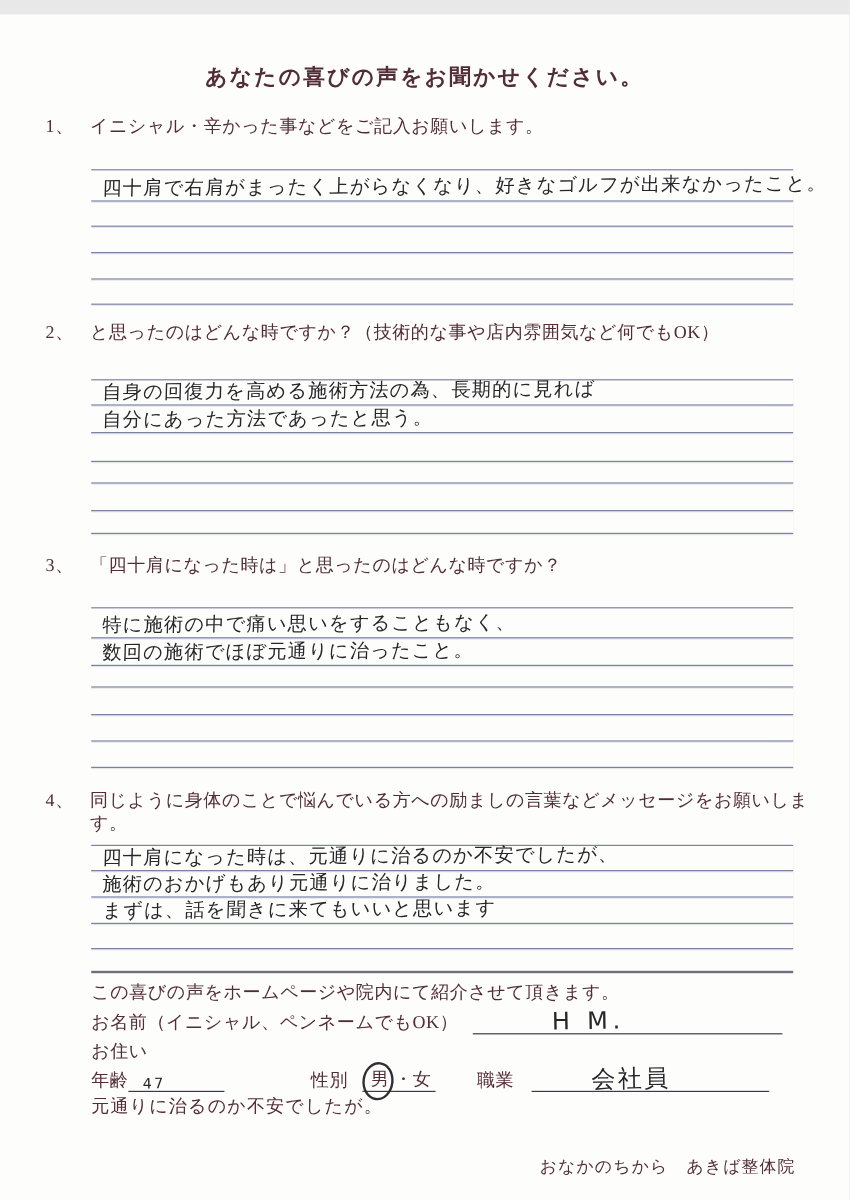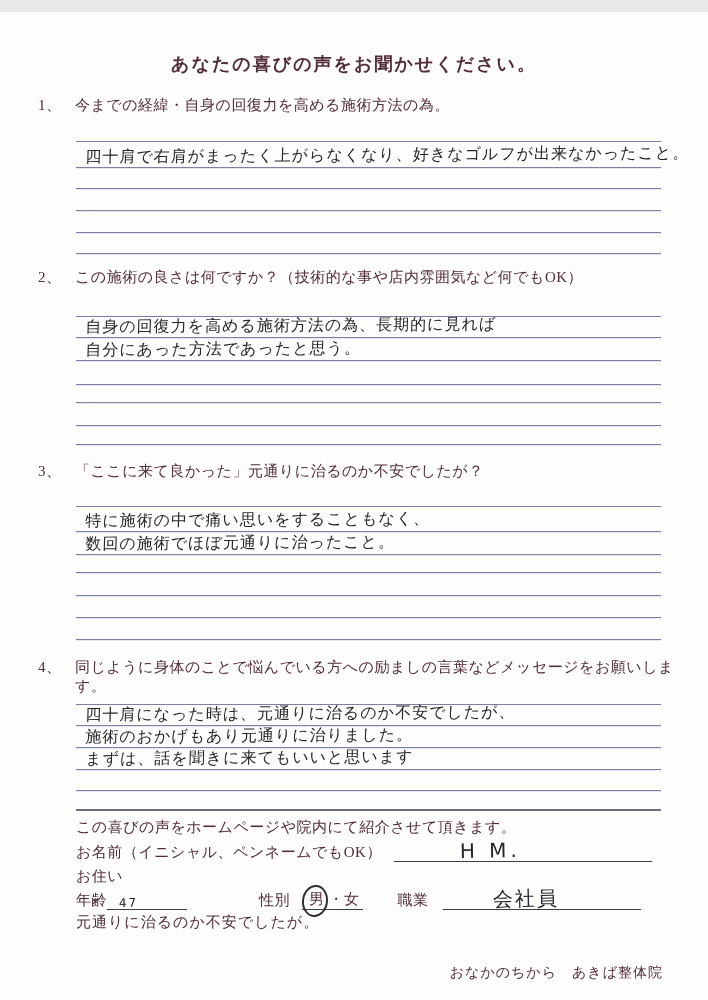--- a/index.html
+++ b/index.html
@@ -86,52 +86,52 @@
 </style>
 </head>
 <body>
 
 <div class="page">
 
   <div class="title">あなたの喜びの声をお聞かせください。</div>
 
   <div class="q-row" style="top:84px">
     <span class="q-num">1、</span>
-    <span class="q-label">今までの経緯・自身の回復力を高める施術方法の為。</span>
+    <span class="q-label">イニシャル・辛かった事などをご記入お願いします。</span>
   </div>
   <div class="rules" style="top:129px">
     <div class="rule-row" style="height:26px">
       <span class="hw">四十肩で右肩がまったく上がらなくなり、好きなゴルフが出来なかったこと。</span>
     </div>
     <div class="rule-row" style="height:21px"></div>
     <div class="rule-row" style="height:22px"></div>
     <div class="rule-row" style="height:22px"></div>
     <div class="rule-row" style="height:21px"></div>
   </div>
 
   <div class="q-row" style="top:256px">
     <span class="q-num">2、</span>
-    <span class="q-label">この施術の良さは何ですか？（技術的な事や店内雰囲気など何でもOK）</span>
+    <span class="q-label">と思ったのはどんな時ですか？（技術的な事や店内雰囲気など何でもOK）</span>
   </div>
   <div class="rules" style="top:304px">
     <div class="rule-row" style="height:21px">
       <span class="hw">自身の回復力を高める施術方法の為、長期的に見れば</span>
     </div>
     <div class="rule-row" style="height:23px">
       <span class="hw">自分にあった方法であったと思う。</span>
     </div>
     <div class="rule-row" style="height:24px"></div>
     <div class="rule-row" style="height:18px"></div>
     <div class="rule-row" style="height:23px"></div>
     <div class="rule-row" style="height:19px"></div>
   </div>
 
   <div class="q-row" style="top:450px">
     <span class="q-num">3、</span>
-    <span class="q-label">「ここに来て良かった」元通りに治るのか不安でしたが？</span>
+    <span class="q-label">「四十肩になった時は」と思ったのはどんな時ですか？</span>
   </div>
   <div class="rules" style="top:494px">
     <div class="rule-row" style="height:25px">
       <span class="hw">特に施術の中で痛い思いをすることもなく、</span>
     </div>
     <div class="rule-row" style="height:23px">
       <span class="hw">数回の施術でほぼ元通りに治ったこと。</span>
     </div>
     <div class="rule-row" style="height:18px"></div>
     <div class="rule-row" style="height:23px"></div>

